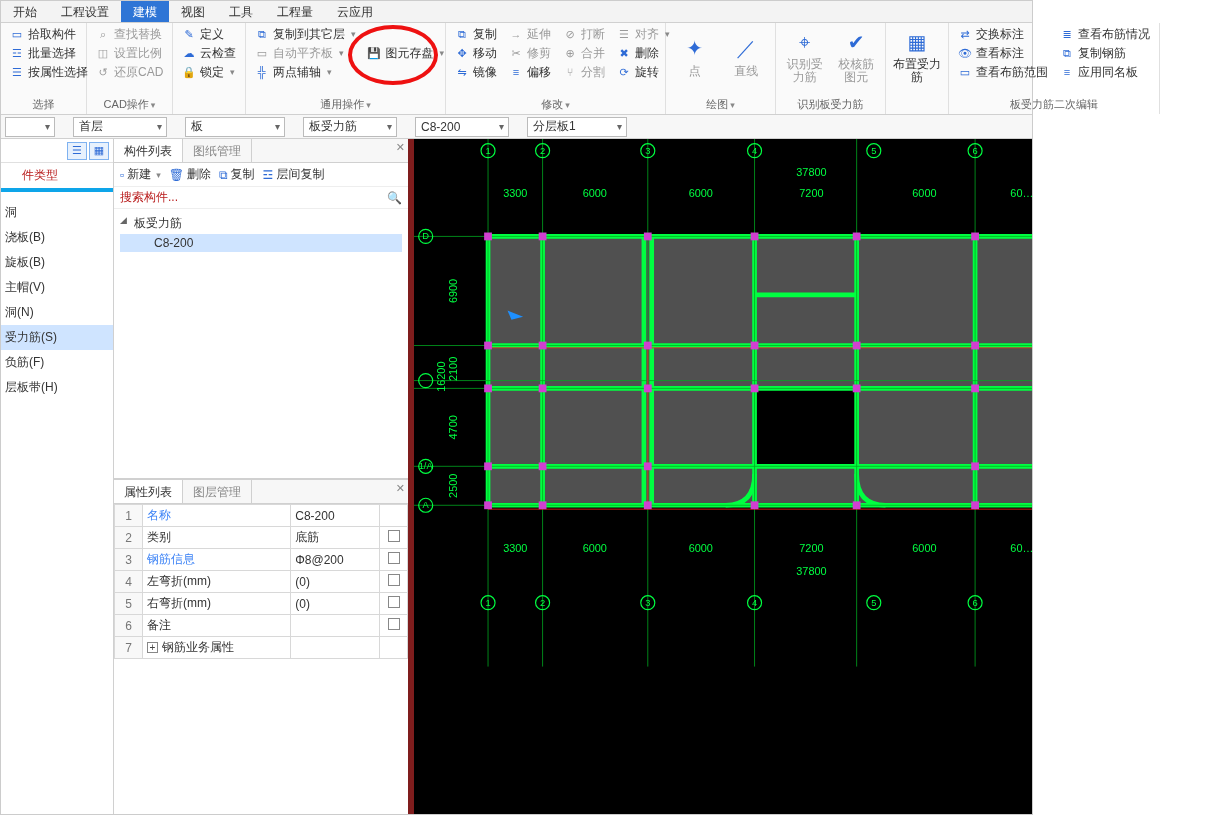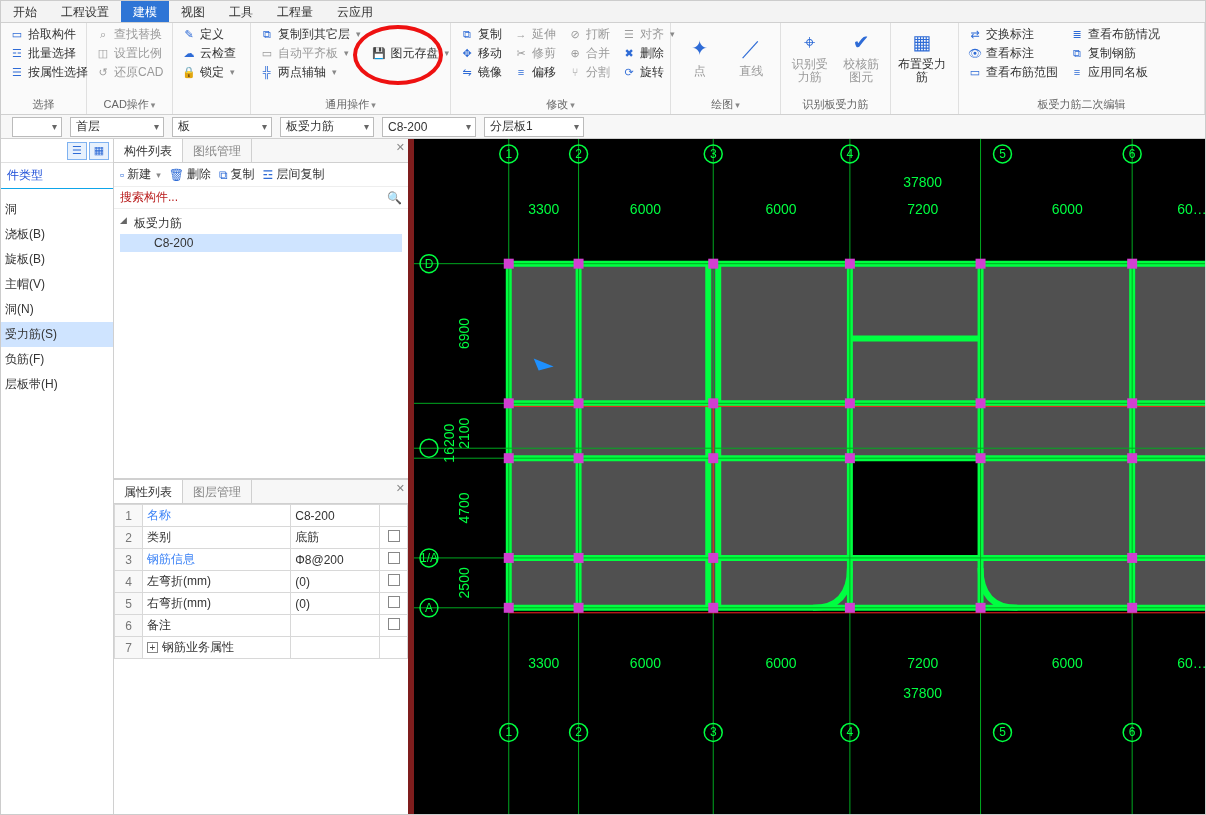--- a/index.html
+++ b/index.html
@@ -1,46 +1,46 @@
 <!DOCTYPE html>
 <html><head>
 <meta charset="utf-8">
 <style>
 html,body{margin:0;padding:0;font-family:"Microsoft YaHei","SimSun",Arial,sans-serif;font-size:12px;color:#333;background:#fff;overflow:hidden}
 *{box-sizing:border-box}
-.app{width:1206px;height:815px;display:flex;flex-direction:column;border:1px solid #ccc}
+.app{width:1033px;height:815px;display:flex;flex-direction:column;border:1px solid #ccc}
 
 .menubar{display:flex;height:22px;background:#f3f3f3;border-bottom:1px solid #d0d0d0}
 .menubar .mitem{padding:3px 12px;cursor:pointer}
 .menubar .mitem.active{background:#2e75d6;color:#fff}
 
 .ribbon{display:flex;height:92px;background:#fafafa;border-bottom:1px solid #d0d0d0}
 .rgroup{display:flex;flex-direction:column;border-right:1px solid #e0e0e0;padding:2px 6px 0 6px}
 .rgroup .gbody{flex:1;display:flex;gap:6px;align-items:flex-start}
 .rgroup .glabel{text-align:center;font-size:11px;color:#666;padding:1px 0 2px 0}
 .col{display:flex;flex-direction:column;gap:1px}
 .rbtn{display:flex;align-items:center;gap:4px;padding:1px 3px;white-space:nowrap;cursor:pointer;font-size:12px;line-height:16px}
 .rbtn .ic{width:14px;height:14px;display:inline-flex;align-items:center;justify-content:center;font-size:11px;color:#2e6bd6}
 .rbtn.disabled{color:#9a9a9a}
 .rbtn.disabled .ic{filter:grayscale(1);color:#9a9a9a}
 .bigbtn{display:flex;flex-direction:column;align-items:center;justify-content:center;gap:2px;width:50px;height:62px;cursor:pointer;font-size:12px;text-align:center;line-height:13px}
 .bigbtn .bic{width:28px;height:28px;display:flex;align-items:center;justify-content:center;color:#2e6bd6;font-size:20px}
 .bigbtn.disabled{color:#9a9a9a}
 .dd{font-size:9px;color:#888;margin-left:2px}
 .redmark{position:absolute;border:4px solid #e11;border-radius:50%;width:90px;height:60px;pointer-events:none}
 
-.selbar{display:flex;height:24px;background:#f7f7f7;border-bottom:1px solid #d0d0d0;align-items:center;gap:8px;padding-left:11px}
+.selbar{display:flex;height:24px;background:#f7f7f7;border-bottom:1px solid #d0d0d0;align-items:center;gap:18px;padding-left:4px}
 .selbar .combo{display:flex;align-items:center;height:20px;border:1px solid #bbb;background:#fff;padding:0 18px 0 5px;position:relative;min-width:50px}
 .selbar .combo::after{content:"▾";position:absolute;right:4px;color:#666;font-size:10px}
 
 .main{flex:1;display:flex;min-height:0}
 .leftbar{width:113px;background:#fff;border-right:1px solid #d0d0d0;display:flex;flex-direction:column}
 .leftbar .viewtoggle{height:24px;border-bottom:1px solid #e0e0e0;display:flex;justify-content:flex-end;gap:2px;align-items:center;padding-right:4px}
 .vtbtn{width:20px;height:18px;border:1px solid #7fb2f0;background:#e7f1fd;display:flex;align-items:center;justify-content:center;font-size:11px;color:#2e6bd6}
-.navhead{padding:4px 6px;border-bottom:1px solid #0ea5e9;color:#1d4ed8}
+.navhead{padding:4px 21px;border-bottom:4px solid #0ea5e9;color:#b91c1c}
 .navlist{flex:1;overflow:auto}
 .navitem{padding:4px 6px 4px 4px;cursor:pointer}
 .navitem.sel{background:#cfe4ff}
 
 .midcol{width:300px;display:flex;flex-direction:column;border-right:6px solid #7f1d1d}
 .panel{display:flex;flex-direction:column;min-height:0}
 .panel .tabrow{display:flex;height:24px;border-bottom:1px solid #d0d0d0;background:#f7f7f7;position:relative}
 .panel .tabrow .tab{padding:4px 10px;border-right:1px solid #d0d0d0;cursor:pointer;color:#888}
 .panel .tabrow .tab.active{background:#fff;color:#333}
 .panel .tabrow .close{position:absolute;right:3px;top:2px;font-size:11px;color:#888;cursor:pointer}

